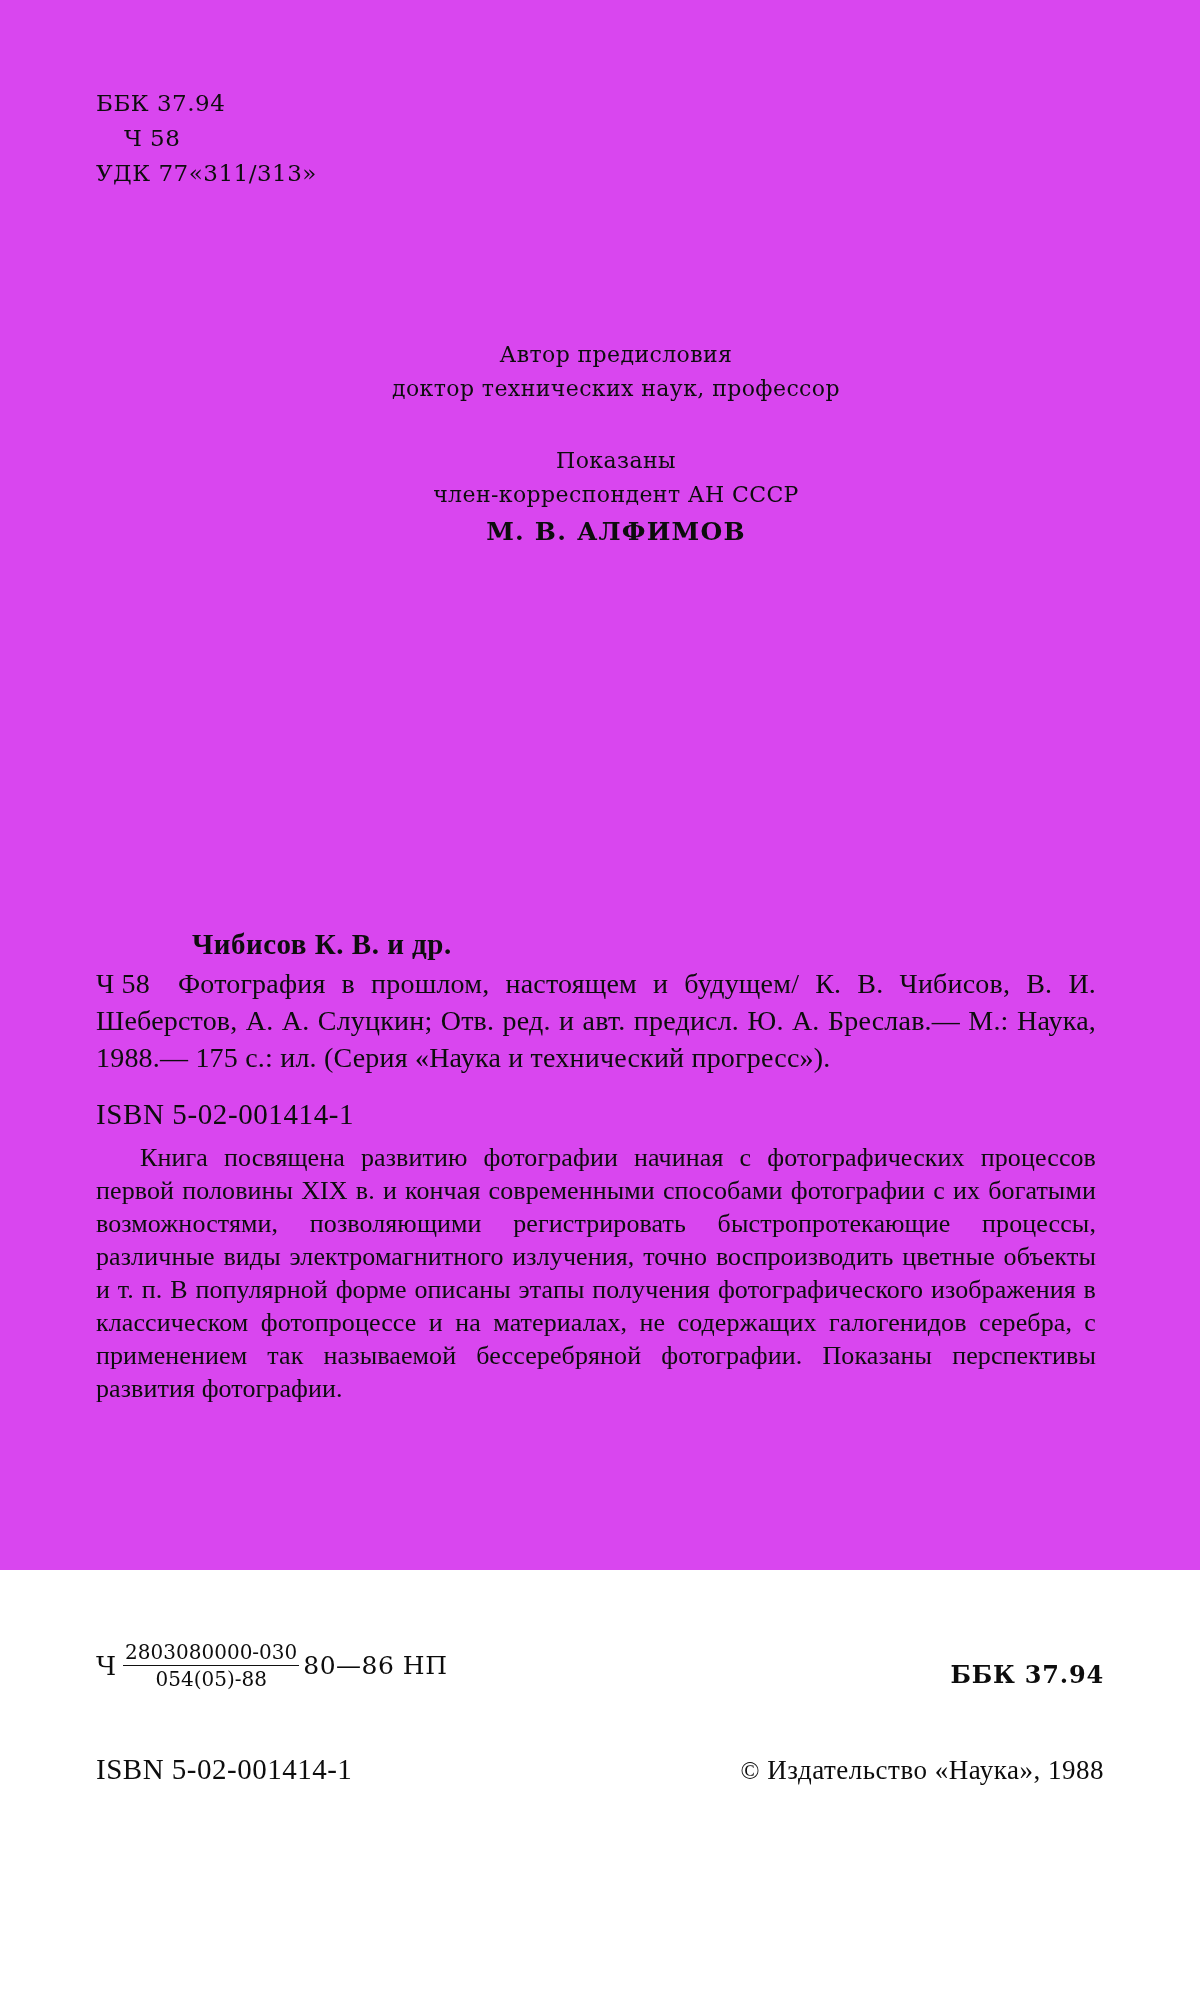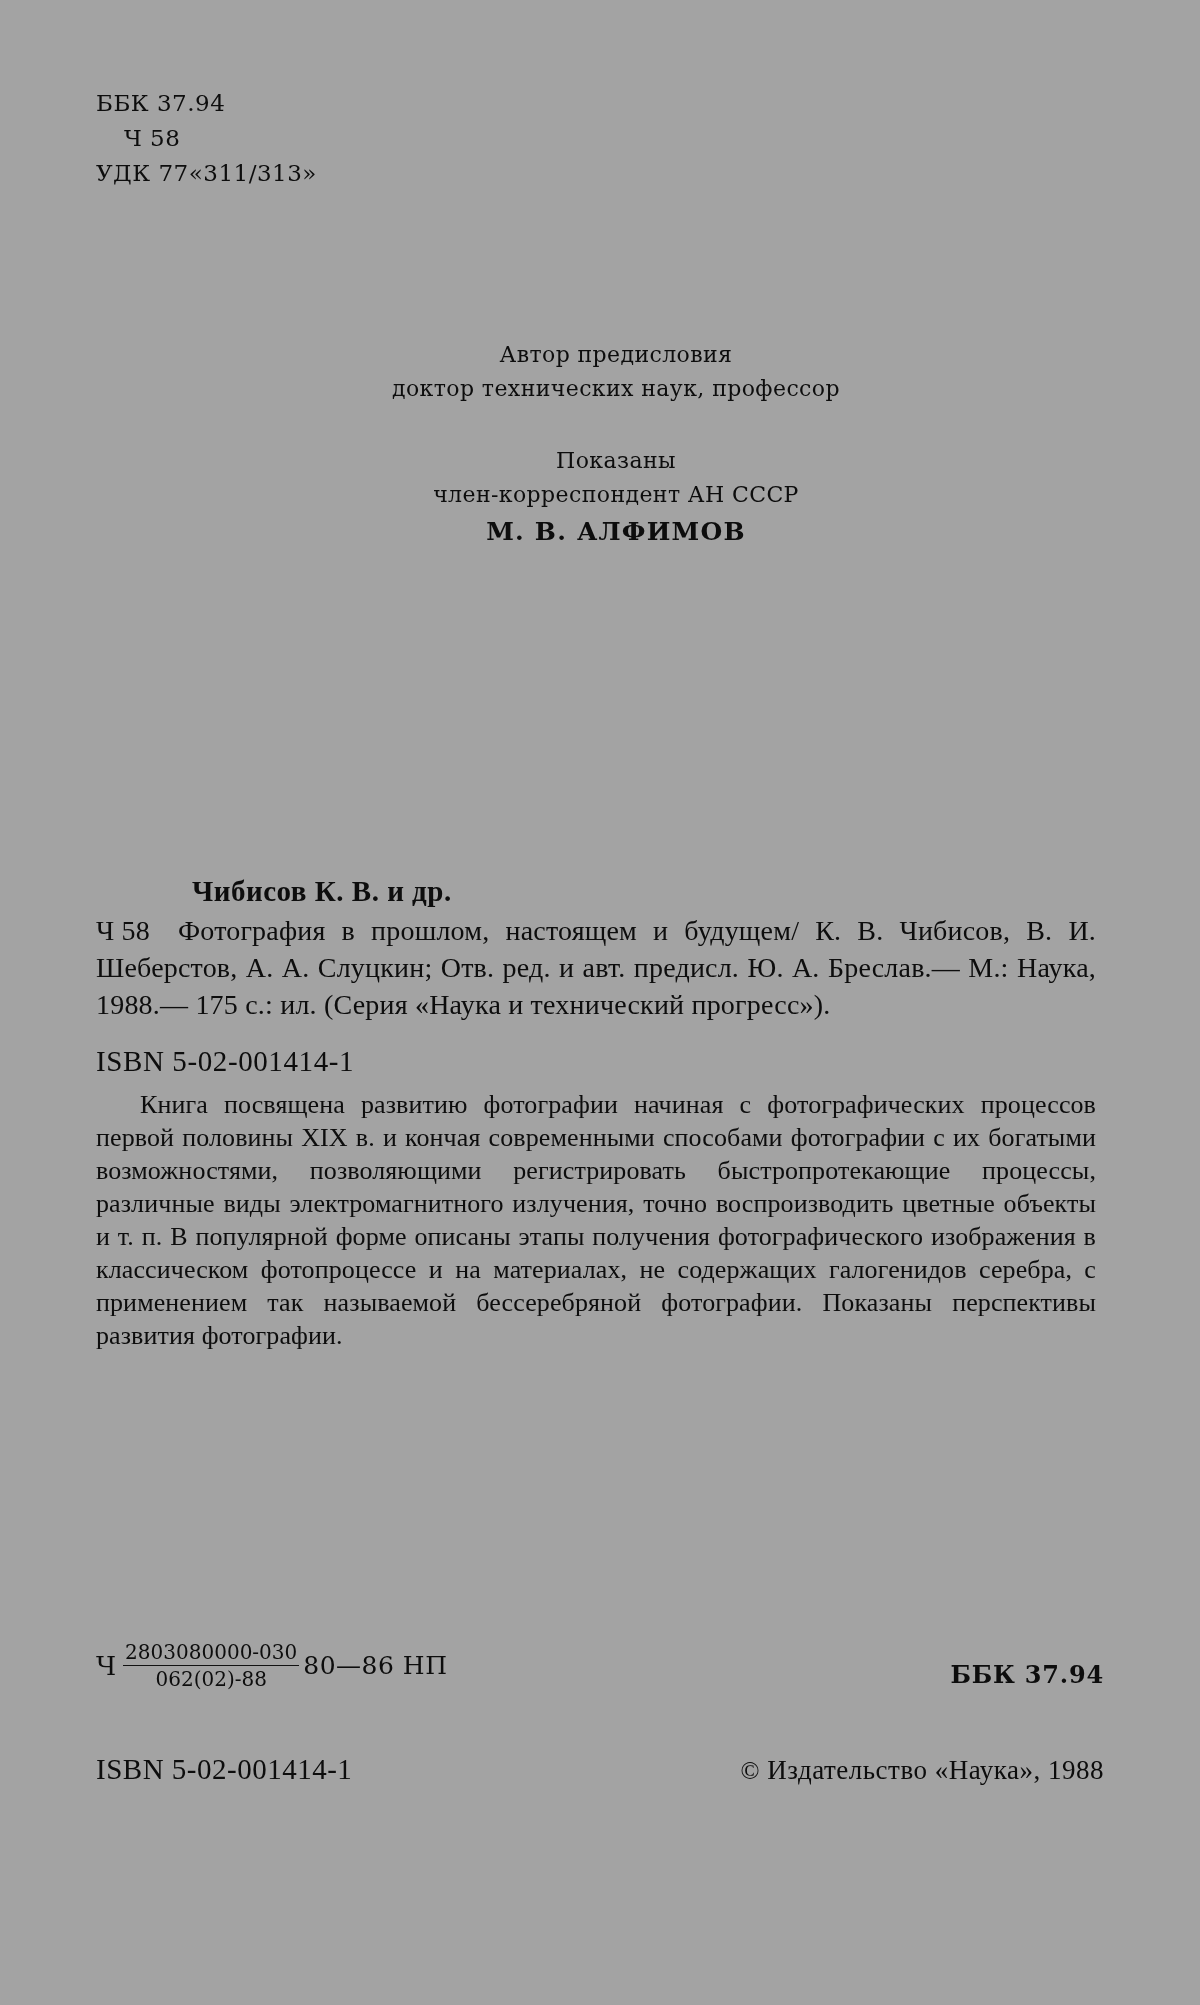--- a/index.html
+++ b/index.html
@@ -12,22 +12,22 @@
     height: 2005px;
     position: relative;
     font-family: "Liberation Serif", serif;
     color: #0d0d0d;
     overflow: hidden;
   }
   .page {
     position: absolute;
     top: 0; left: 0;
     width: 1200px;
-    height: 2005px;
-    background: #a3a3a3;
+    height: 1570px;
+    background: #d946ef;
   }
 
   
   .classif {
     position: absolute;
     left: 96px;
     top: 86px;
     font-family: "DejaVu Serif", serif;
     font-size: 23px;
     line-height: 35px;
@@ -59,21 +59,21 @@
     letter-spacing: 1.2px;
   }
   .credits .gap {
     height: 38px;
   }
 
   
   .cip {
     position: absolute;
     left: 96px;
-    top: 875px;
+    top: 928px;
     width: 1000px;
   }
   .cip-author {
     font-family: "Liberation Serif", serif;
     font-size: 29px;
     font-weight: bold;
     letter-spacing: 0.5px;
     padding-left: 96px;
     margin-bottom: 4px;
   }
@@ -202,21 +202,21 @@
       <p>Книга посвящена развитию фотографии начиная с фотографических процессов первой половины XIX в. и кончая современными способами фотографии с их богатыми возможностями, позволяющими регистрировать быстропротекающие процессы, различные виды электромагнитного излучения, точно воспроизводить цветные объекты и т. п. В популярной форме описаны этапы получения фотографического изображения в классическом фотопроцессе и на материалах, не содержащих галогенидов серебра, с применением так называемой бессеребряной фотографии. Показаны перспективы развития фотографии.</p>
     </div>
   </div>
 
   <div class="footer">
     <div class="footer-row">
       <div class="signature">
         <span class="letter">Ч</span>
         <span class="fraction">
           <span class="num">2803080000-030</span>
-          <span class="den">062(02)-88</span>
+          <span class="den">054(05)-88</span>
         </span>
         <span class="tail">80—86 НП</span>
       </div>
       <div class="bbk-right">ББК 37.94</div>
     </div>
     <div class="bottom-row">
       <div>ISBN 5-02-001414-1</div>
       <div class="copyright">
         <span class="csym">©</span>
         <span>Издательство «Наука», 1988</span>

